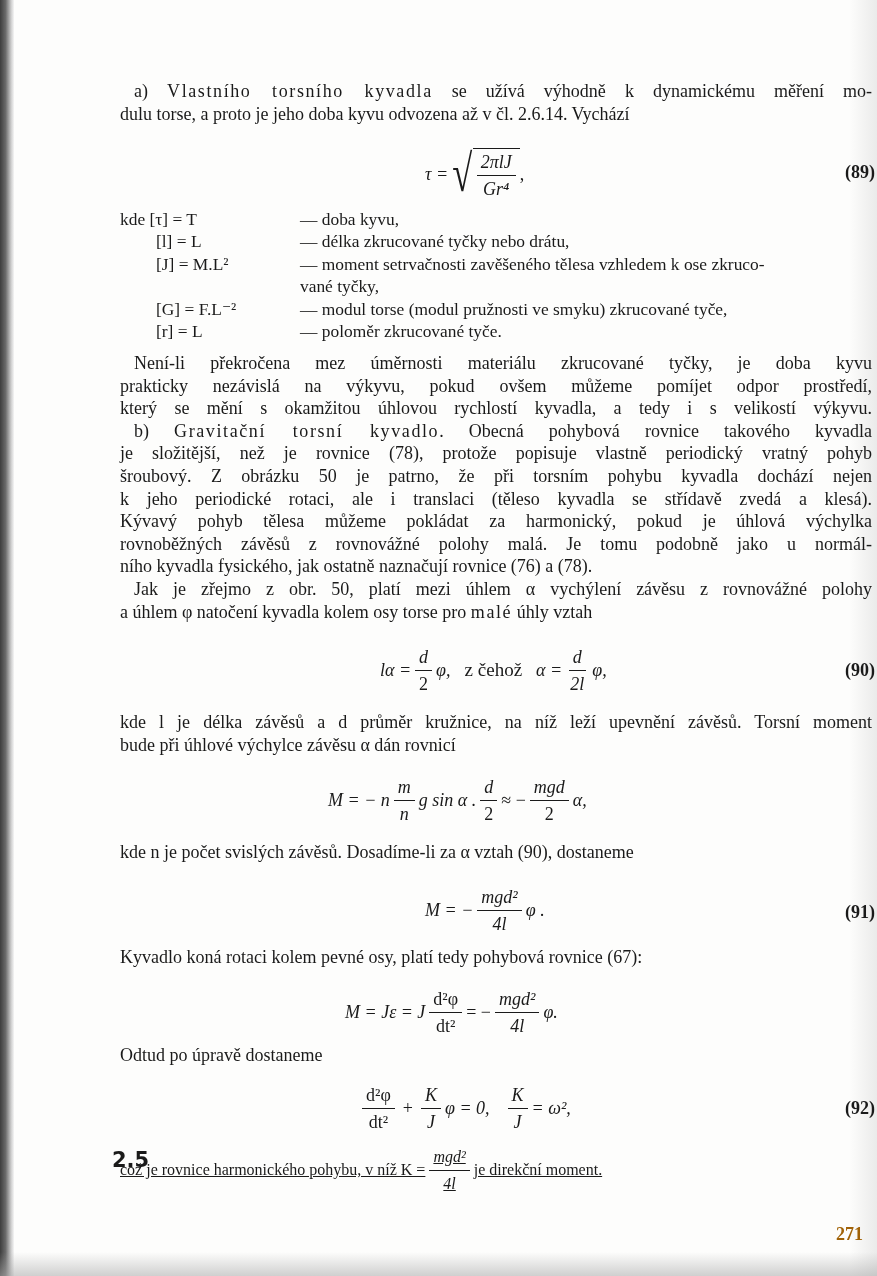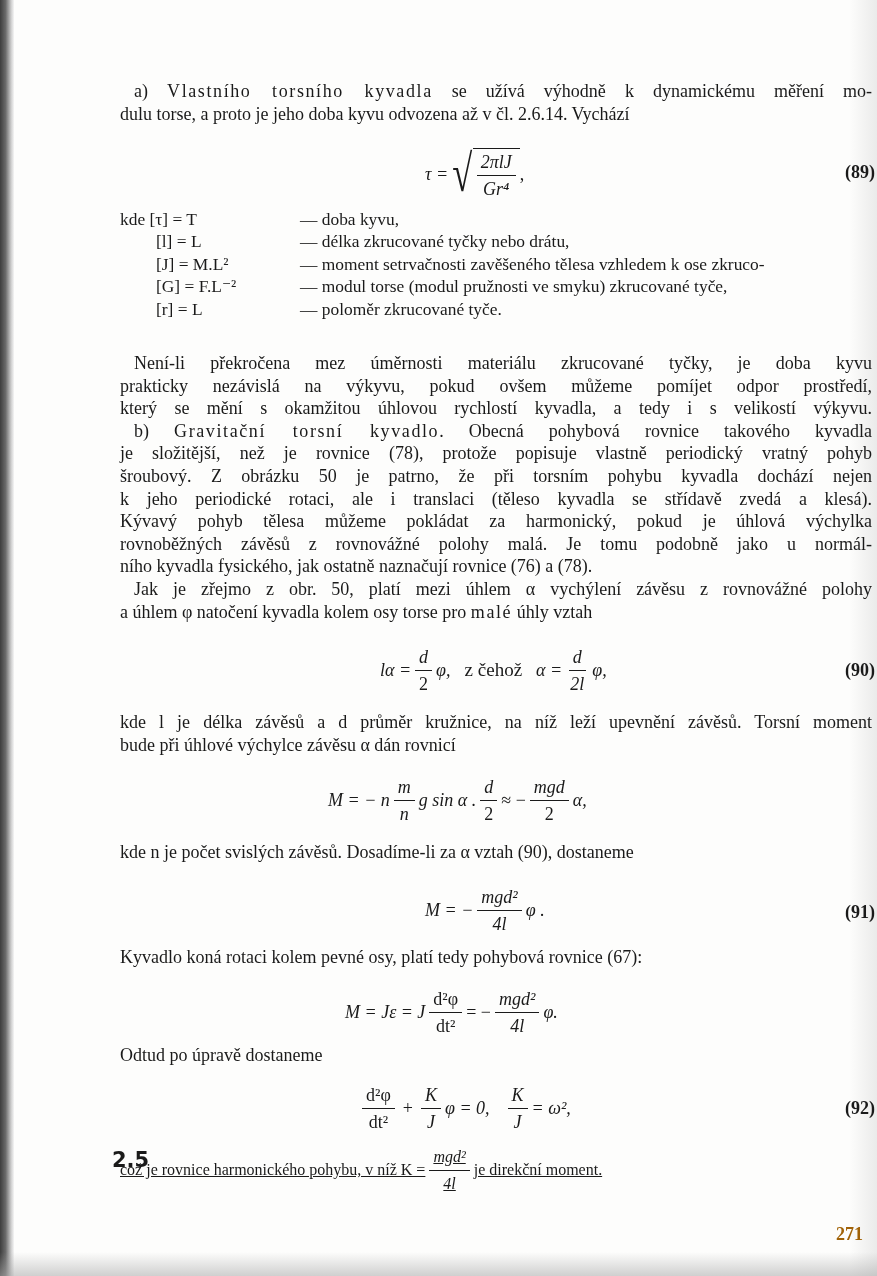--- a/index.html
+++ b/index.html
@@ -97,20 +97,21 @@
   <div class="def-row">
     <span class="def-lhs"><span class="pad"></span><span>[l] = L</span></span>
     <span class="def-rhs">— délka zkrucované tyčky nebo drátu,</span>
   </div>
   <div class="def-row">
     <span class="def-lhs"><span class="pad"></span><span>[J] = M.L²</span></span>
     <span class="def-rhs">— moment setrvačnosti zavěšeného tělesa vzhledem k ose zkruco-</span>
   </div>
   <div class="def-row">
     <span class="def-lhs"></span>
+    <span class="def-rhs">  vané tyčky,</span>
   </div>
   <div class="def-row">
     <span class="def-lhs"><span class="pad"></span><span>[G] = F.L⁻²</span></span>
     <span class="def-rhs">— modul torse (modul pružnosti ve smyku) zkrucované tyče,</span>
   </div>
   <div class="def-row">
     <span class="def-lhs"><span class="pad"></span><span>[r] = L</span></span>
     <span class="def-rhs">— poloměr zkrucované tyče.</span>
   </div>
 </div>

